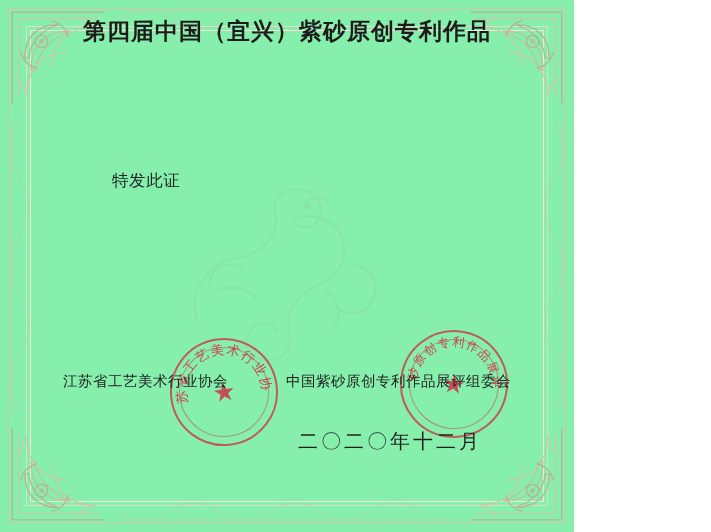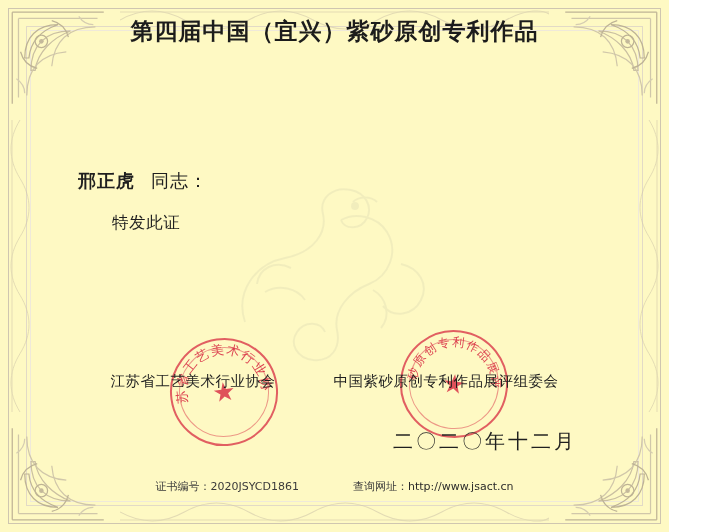--- a/index.html
+++ b/index.html
@@ -2,23 +2,23 @@
 <html><head>
 <meta charset="utf-8">
 <style>
   html, body {
     margin: 0;
     padding: 0;
     background: #ffffff;
   }
   #cert {
     position: relative;
-    width: 669px;
+    width: 574px;
     height: 532px;
-    background: #fef9c3;
+    background: #86efac;
     overflow: hidden;
     font-family: "DejaVu Sans", sans-serif;
     color: #2b2b2b;
   }
 
   
   .border-outer {
     position: absolute;
     left: 8px; top: 8px; right: 8px; bottom: 8px;
     border: 1px solid #cfc6b0;
@@ -338,23 +338,20 @@
         <path d="M86 96 C70 88 54 96 52 112"></path>
         <path d="M168 118 C182 126 186 144 176 156"></path>
       </g>
     </svg>
   </div>
 
   <div class="headline">第四届中国（宜兴）紫砂原创专利作品</div>
 
 
   <div class="body">
-    <div class="salutation">
-      <span class="name">邢正虎</span><span class="comrade">同志：</span>
-    </div>
     <div class="para3">特发此证</div>
   </div>
 
   <div class="seal seal-left">
     <div class="seal-inner"></div>
     <div class="seal-arc">
       <svg viewBox="0 0 104 104">
         <defs>
           <path id="arcL" d="M 14 52 A 38 38 0 1 1 90 52"></path>
         </defs>
@@ -381,22 +378,14 @@
     <span class="star">★</span>
   </div>
 
   <div class="sig-row">
     <div>江苏省工艺美术行业协会</div>
     <div>中国紫砂原创专利作品展评组委会</div>
   </div>
 
   <div class="date">二〇二〇年十二月</div>
 
-  <div class="footer">
-    <div>
-      <span>证书编号：</span><span>2020JSYCD1861</span>
-    </div>
-    <div>
-      <span>查询网址：</span><span class="url">http://www.jsact.cn</span>
-    </div>
-  </div>
 
 </div>
 
 </body></html>

